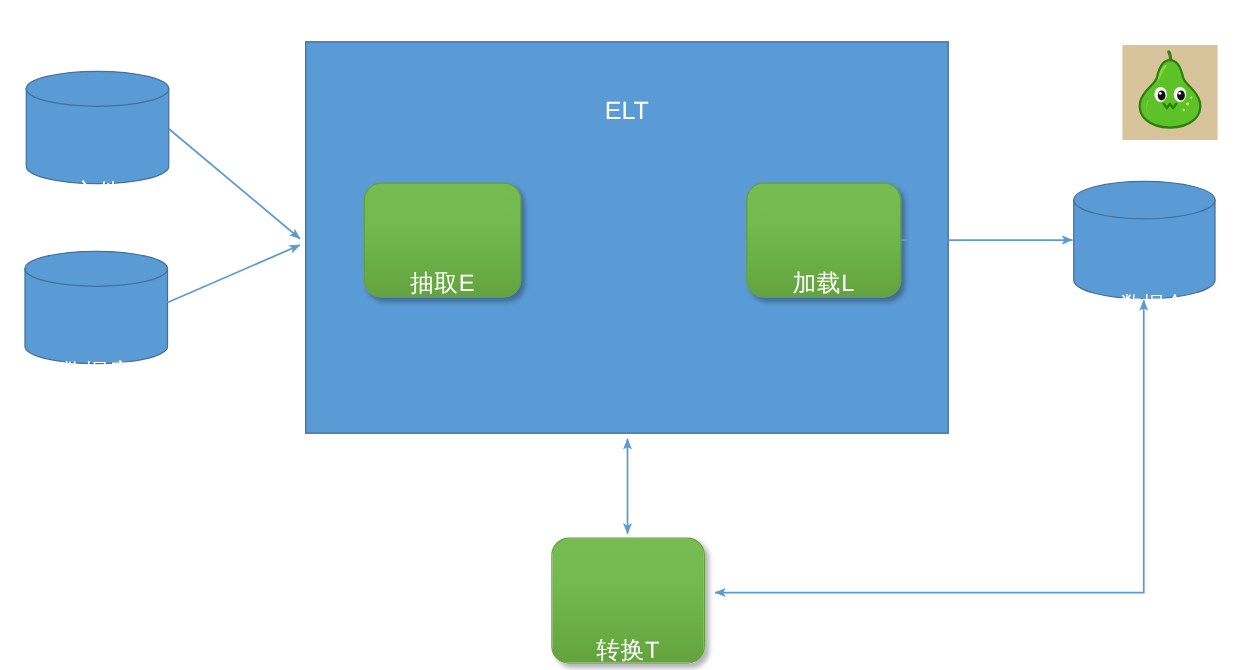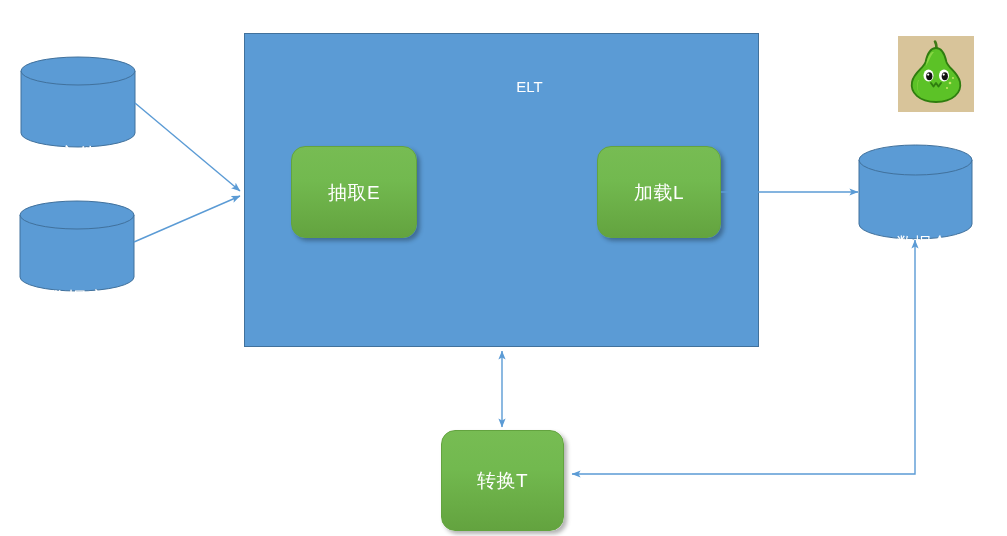--- a/index.html
+++ b/index.html
@@ -59,36 +59,35 @@
     border: 1px solid #41719c;
     box-sizing: border-box;
     z-index: 1;
   }
   .elt-title {
     position: absolute;
     left: 0;
     width: 100%;
     text-align: center;
     color: #ffffff;
-    font-size: 15px;
+    font-size: 20px;
     line-height: 1;
     white-space: nowrap;
-    padding-left: 28px;
   }
 
   
   .green-box {
     position: absolute;
     border-radius: 14px;
     background: linear-gradient(to bottom, #77bc53 0%, #72b94f 38%, #6aad46 72%, #63a33f 100%);
     border: 1px solid #63a33f;
     box-sizing: border-box;
     box-shadow: 3px 3px 4px rgba(0,0,0,0.30);
     display: flex;
-    align-items: center;
+    align-items: flex-end;
     justify-content: center;
     z-index: 4;
   }
   .green-box .gb-label {
     color: #ffffff;
     font-size: 19px;
     line-height: 1;
     letter-spacing: 0.5px;
     white-space: nowrap;
     text-align: center;

